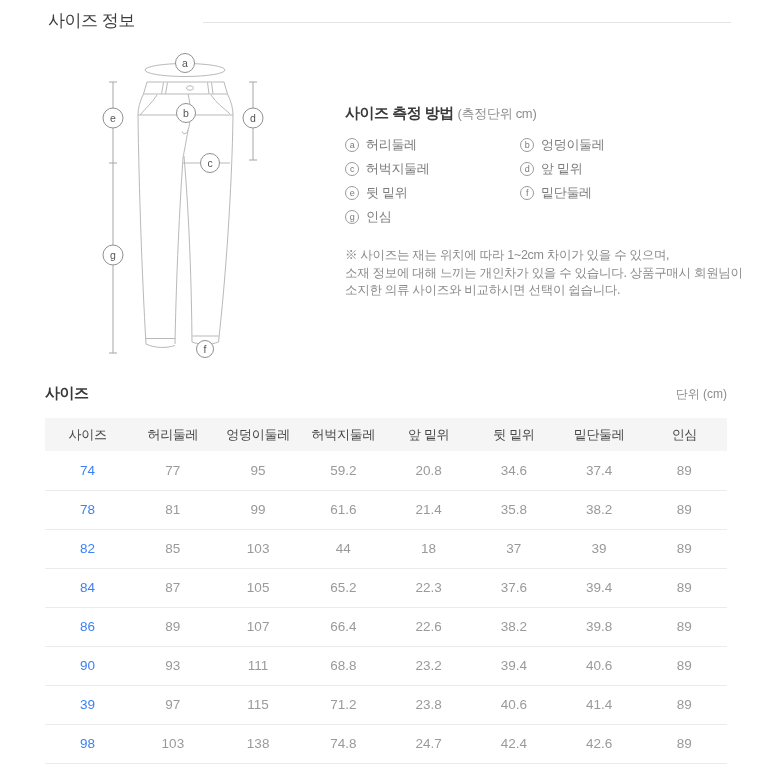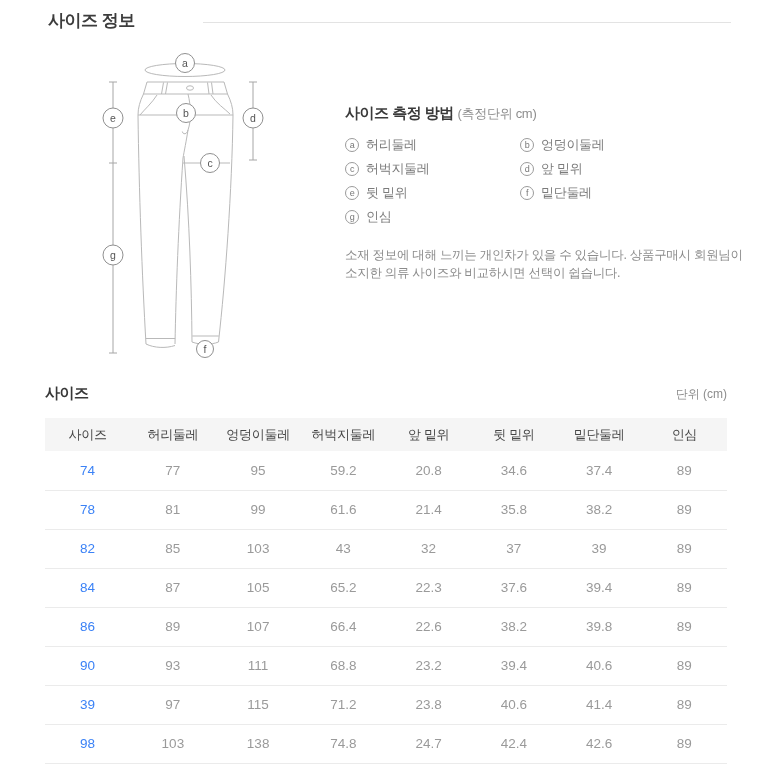--- a/index.html
+++ b/index.html
@@ -4,21 +4,21 @@
 <style>
   * { margin:0; padding:0; box-sizing:border-box; }
   body { background:#fff; }
   .page {
     position:relative; width:780px; height:784px; background:#ffffff;
     font-family:"Liberation Sans", sans-serif; overflow:hidden;
   }
   
   .page-title {
     position:absolute; left:48px; top:9px;
-    font-size:17px; font-weight:bold; color:#3c3c3c; letter-spacing:-0.5px;
+    font-size:17px; font-weight:normal; color:#3c3c3c; letter-spacing:-0.5px;
   }
   .title-rule {
     position:absolute; left:203px; top:22px; width:528px; height:1px; background:#e3e3e3;
   }
   
   .diagram-svg { position:absolute; left:60px; top:48px; }
   
   .legend { position:absolute; left:345px; top:104px; width:402px; }
   .legend-title { font-size:15px; font-weight:bold; color:#3a3a3a; letter-spacing:-0.5px; }
   .legend-title .unit { font-weight:normal; color:#8d8d8d; font-size:13px; letter-spacing:-0.3px;margin-top:8px; }
@@ -165,20 +165,21 @@
       <div class="legend-item">
         <span class="circ">f</span>
         <span>밑단둘레</span>
       </div>
       <div class="legend-item">
         <span class="circ">g</span>
         <span>인심</span>
       </div>
     </div>
     <div class="legend-note">
+      <div>※ 사이즈는 재는 위치에 따라 1~2cm 차이가 있을 수 있으며,</div>
       <div>소재 정보에 대해 느끼는 개인차가 있을 수 있습니다. 상품구매시 회원님이</div>
       <div>소지한 의류 사이즈와 비교하시면 선택이 쉽습니다.</div>
     </div>
   </div>
 
   <div class="table-section">
     <div class="ts-head">
       <span class="ts-title">사이즈</span>
       <span class="ts-unit">단위 (cm)</span>
     </div>
@@ -213,22 +214,22 @@
           <td>61.6</td>
           <td>21.4</td>
           <td>35.8</td>
           <td>38.2</td>
           <td>89</td>
         </tr>
         <tr>
           <td class="c0">82</td>
           <td>85</td>
           <td>103</td>
-          <td>43</td>
-          <td>32</td>
+          <td>44</td>
+          <td>18</td>
           <td>37</td>
           <td>39</td>
           <td>89</td>
         </tr>
         <tr>
           <td class="c0">84</td>
           <td>87</td>
           <td>105</td>
           <td>65.2</td>
           <td>22.3</td>

